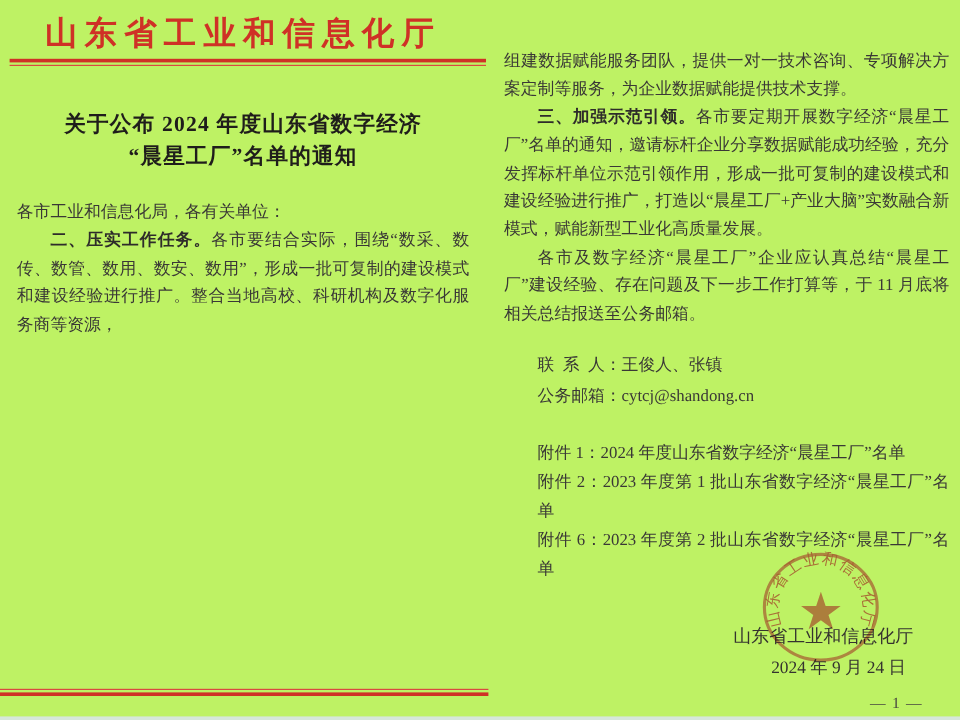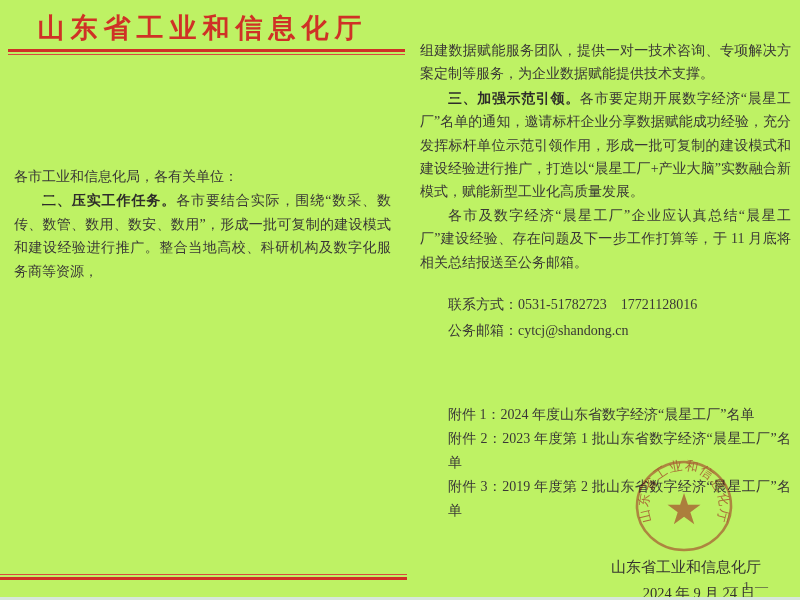--- a/index.html
+++ b/index.html
@@ -31,29 +31,29 @@
     text-align:center;font-weight:bold;color:#1f1d1b;
     font-size:18px;line-height:27px;letter-spacing:1px;
   }
   .bodytext{
     font-size:14px;line-height:23.4px;text-align:justify;
     color:#3a3836;
   }
   .bodytext-left{position:absolute;top:166px;left:0;width:100%;}
   .bodytext p{margin:0;}
   .para{text-indent:2em;}
-  .no-indent{text-indent:0;font-family:Liberation Mono, monospace;}
+  .no-indent{text-indent:0;}
   .lead{font-weight:bold;color:#2e2c2a;}
 
   
   .col-right{position:absolute;left:420px;top:0;width:371px;height:600px;}
   .bodytext-right{position:absolute;top:40px;left:0;width:100%;}
   .contact-block{margin-top:18px;padding-left:28px;}
   .contact-line{line-height:25.5px;white-space:pre-wrap;}
-  .attachments{margin-top:60px;padding-left:28px;}
+  .attachments{margin-top:24px;padding-left:28px;}
   .attachment-line{line-height:24px;white-space:pre-wrap;}
   .signature{margin-top:34px;text-align:right;}
   .sig-agency{font-size:15px;padding-right:30px;line-height:20px;color:#35332f;}
   .sig-date{font-size:14.5px;padding-right:36px;margin-top:6px;line-height:20px;color:#35332f;}
 
   .seal{
     position:absolute;left:214px;top:458px;width:100px;height:96px;
     mix-blend-mode:multiply;opacity:.9;
   }
   .page-number{
@@ -72,48 +72,52 @@
 
   <div class="col-left">
     <div class="agency">山东省工业和信息化厅</div>
 
     <div class="divider-top">
       <div class="dl-thick"></div>
       <div class="dl-gap"></div>
       <div class="dl-thin"></div>
     </div>
 
+    <div class="doc-title">
+      <div>关于公布 2024 年度山东省数字经济</div>
+      <div>“晨星工厂”名单的通知</div>
+    </div>
 
     <div class="bodytext bodytext-left">
       <p class="no-indent">各市工业和信息化局，各有关单位：</p>
       <p class="para"><span class="lead">二、压实工作任务。</span><span>各市要结合实际，围绕“数采、数传、数管、数用、数安、数用”，形成一批可复制的建设模式和建设经验进行推广。整合当地高校、科研机构及数字化服务商等资源，</span></p>
     </div>
 
     <div class="divider-bottom">
       <div class="dl-thin"></div>
       <div class="dl-gap"></div>
       <div class="dl-thick"></div>
     </div>
   </div>
 
   <div class="col-right">
     <div class="bodytext bodytext-right">
       <p class="no-indent"><span>组建数据赋能服务团队，提供一对一技术咨询、专项解决方案定制等服务，为企业数据赋能提供技术支撑。</span></p>
       <p class="para"><span class="lead">三、加强示范引领。</span><span>各市要定期开展数字经济“晨星工厂”名单的通知，邀请标杆企业分享数据赋能成功经验，充分发挥标杆单位示范引领作用，形成一批可复制的建设模式和建设经验进行推广，打造以“晨星工厂+产业大脑”实数融合新模式，赋能新型工业化高质量发展。</span></p>
       <p class="para"><span>各市及数字经济“晨星工厂”企业应认真总结“晨星工厂”建设经验、存在问题及下一步工作打算等，于 11 月底将相关总结报送至公务邮箱。</span></p>
 
       <div class="contact-block">
-        <div class="contact-line">联系方式：0531-51782723    17721128016</div>
+        <div class="contact-line">联  系  人：王俊人、张镇</div>
         <div class="contact-line">公务邮箱：cytcj@shandong.cn</div>
       </div>
 
       <div class="attachments">
         <div class="attachment-line">附件 1：2024 年度山东省数字经济“晨星工厂”名单</div>
         <div class="attachment-line">附件 2：2023 年度第 1 批山东省数字经济“晨星工厂”名单</div>
-        <div class="attachment-line">附件 3：2019 年度第 2 批山东省数字经济“晨星工厂”名单</div>
+        <div class="attachment-line">附件 6：2023 年度第 2 批山东省数字经济“晨星工厂”名单</div>
       </div>
 
       <div class="signature">
         <div class="sig-agency">山东省工业和信息化厅</div>
         <div class="sig-date">2024 年 9 月 24 日</div>
       </div>
     </div>
 
     <svg class="seal" viewBox="0 0 100 96">
       <defs>

